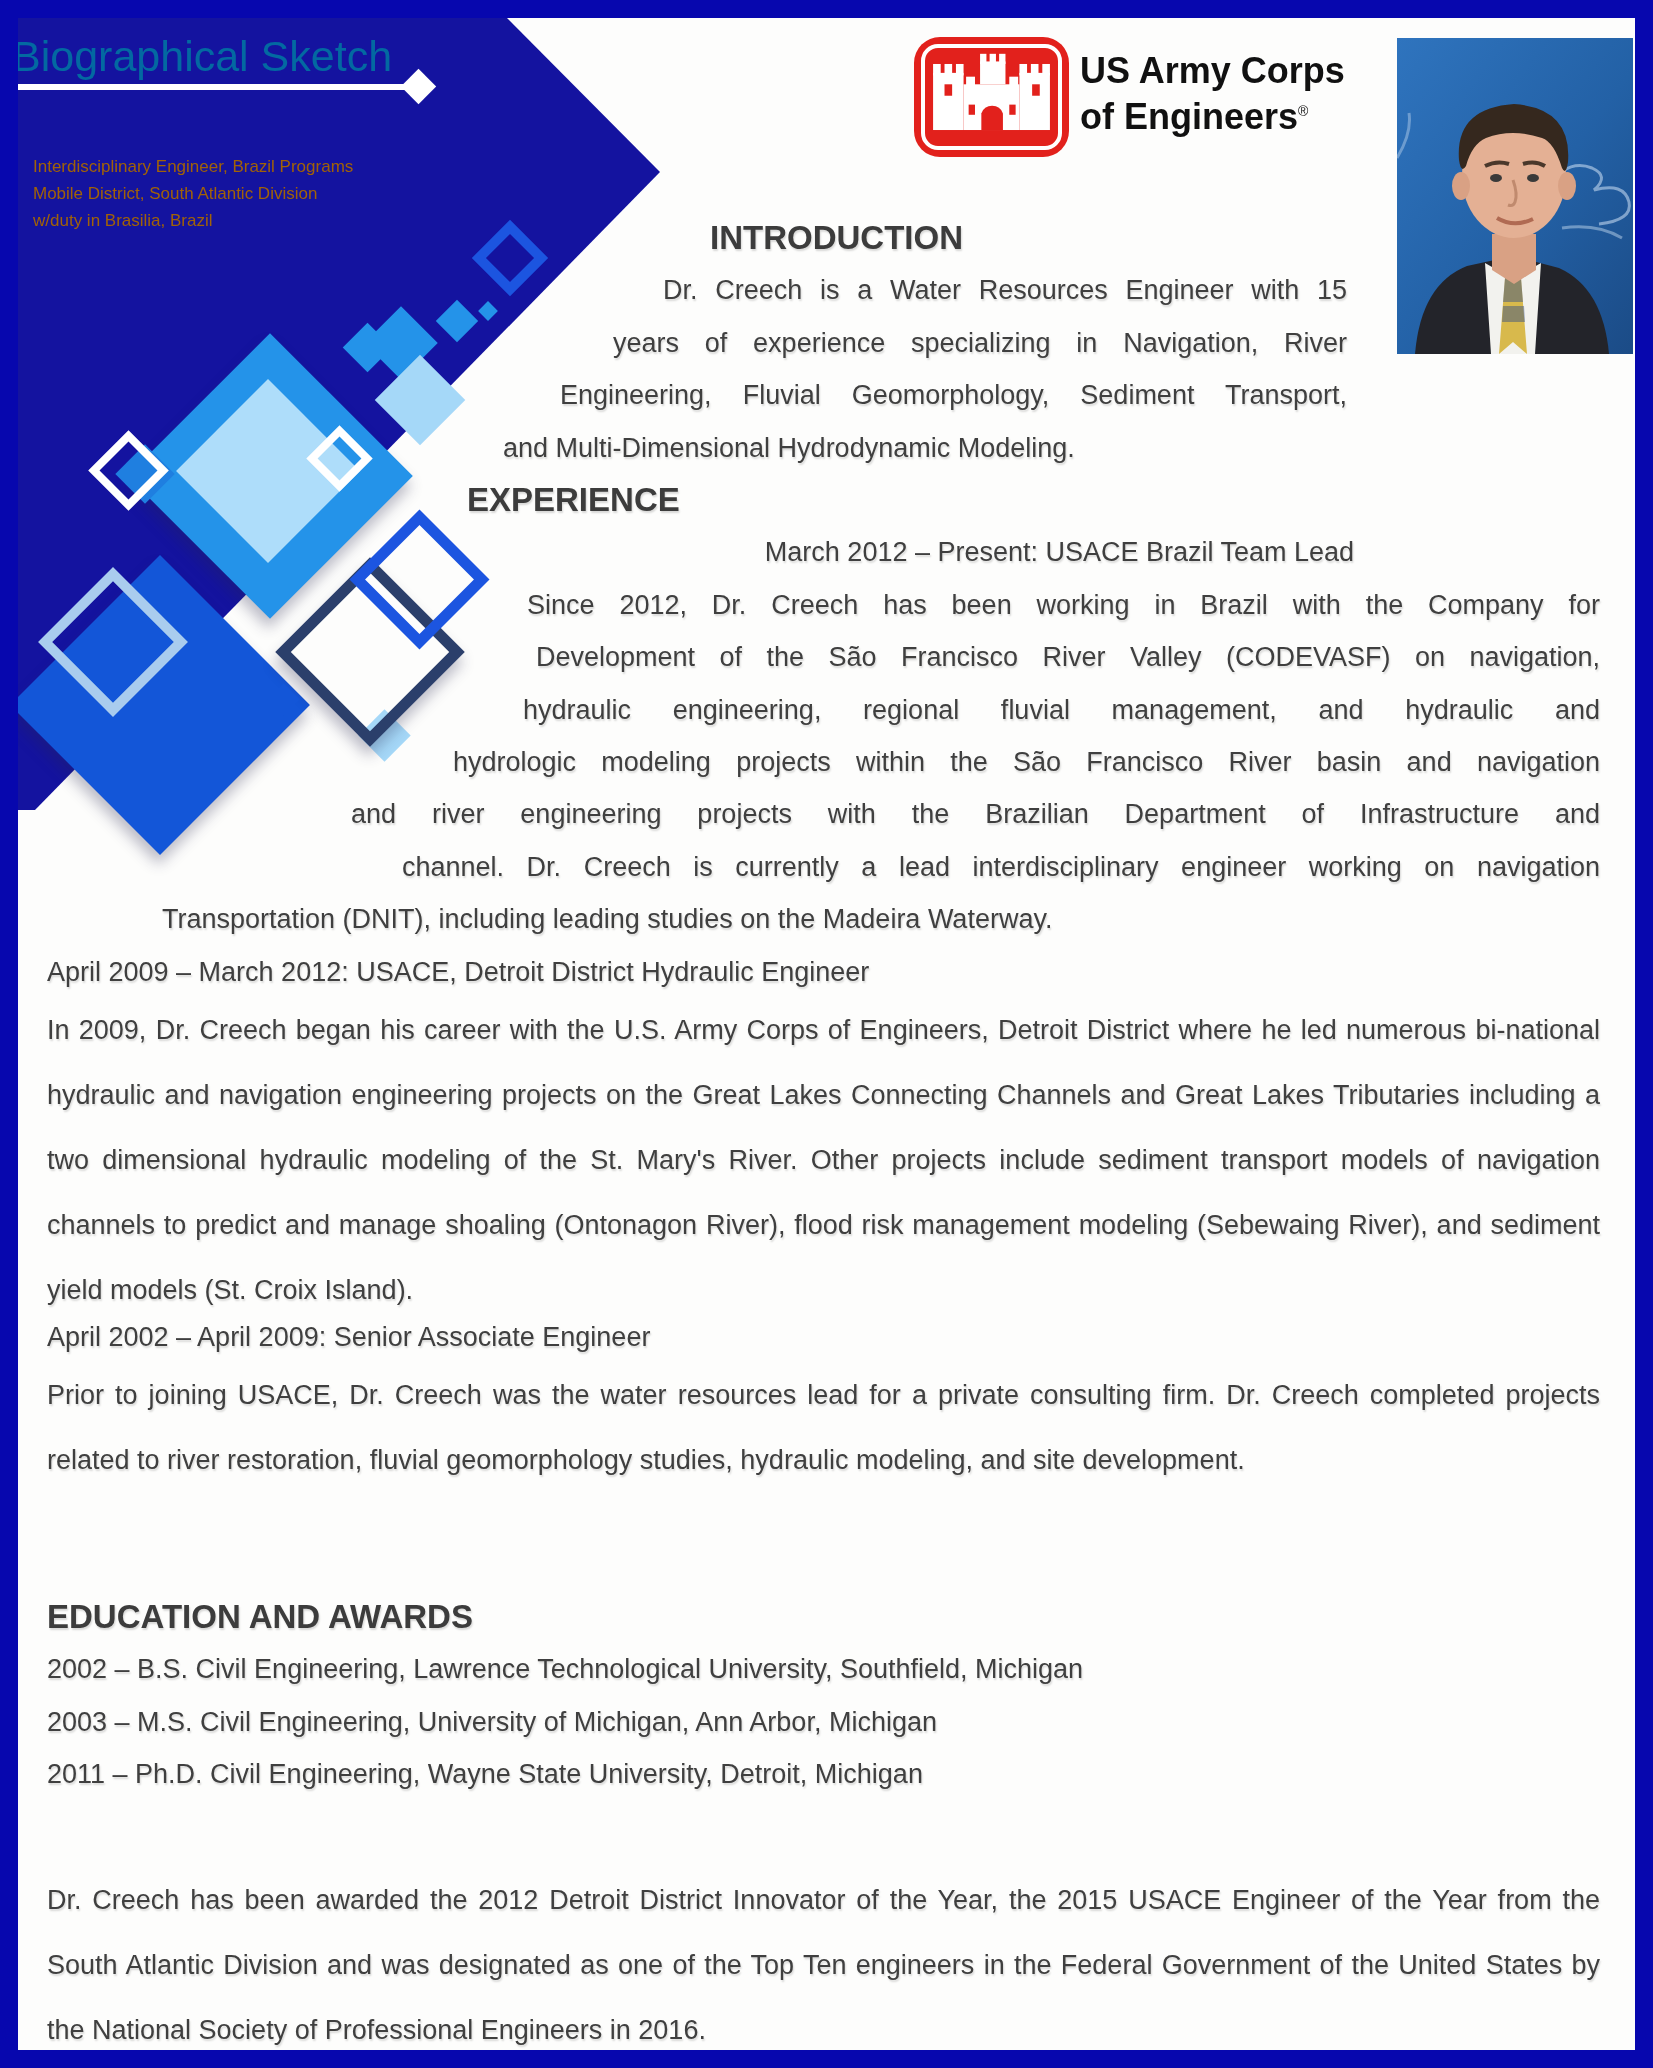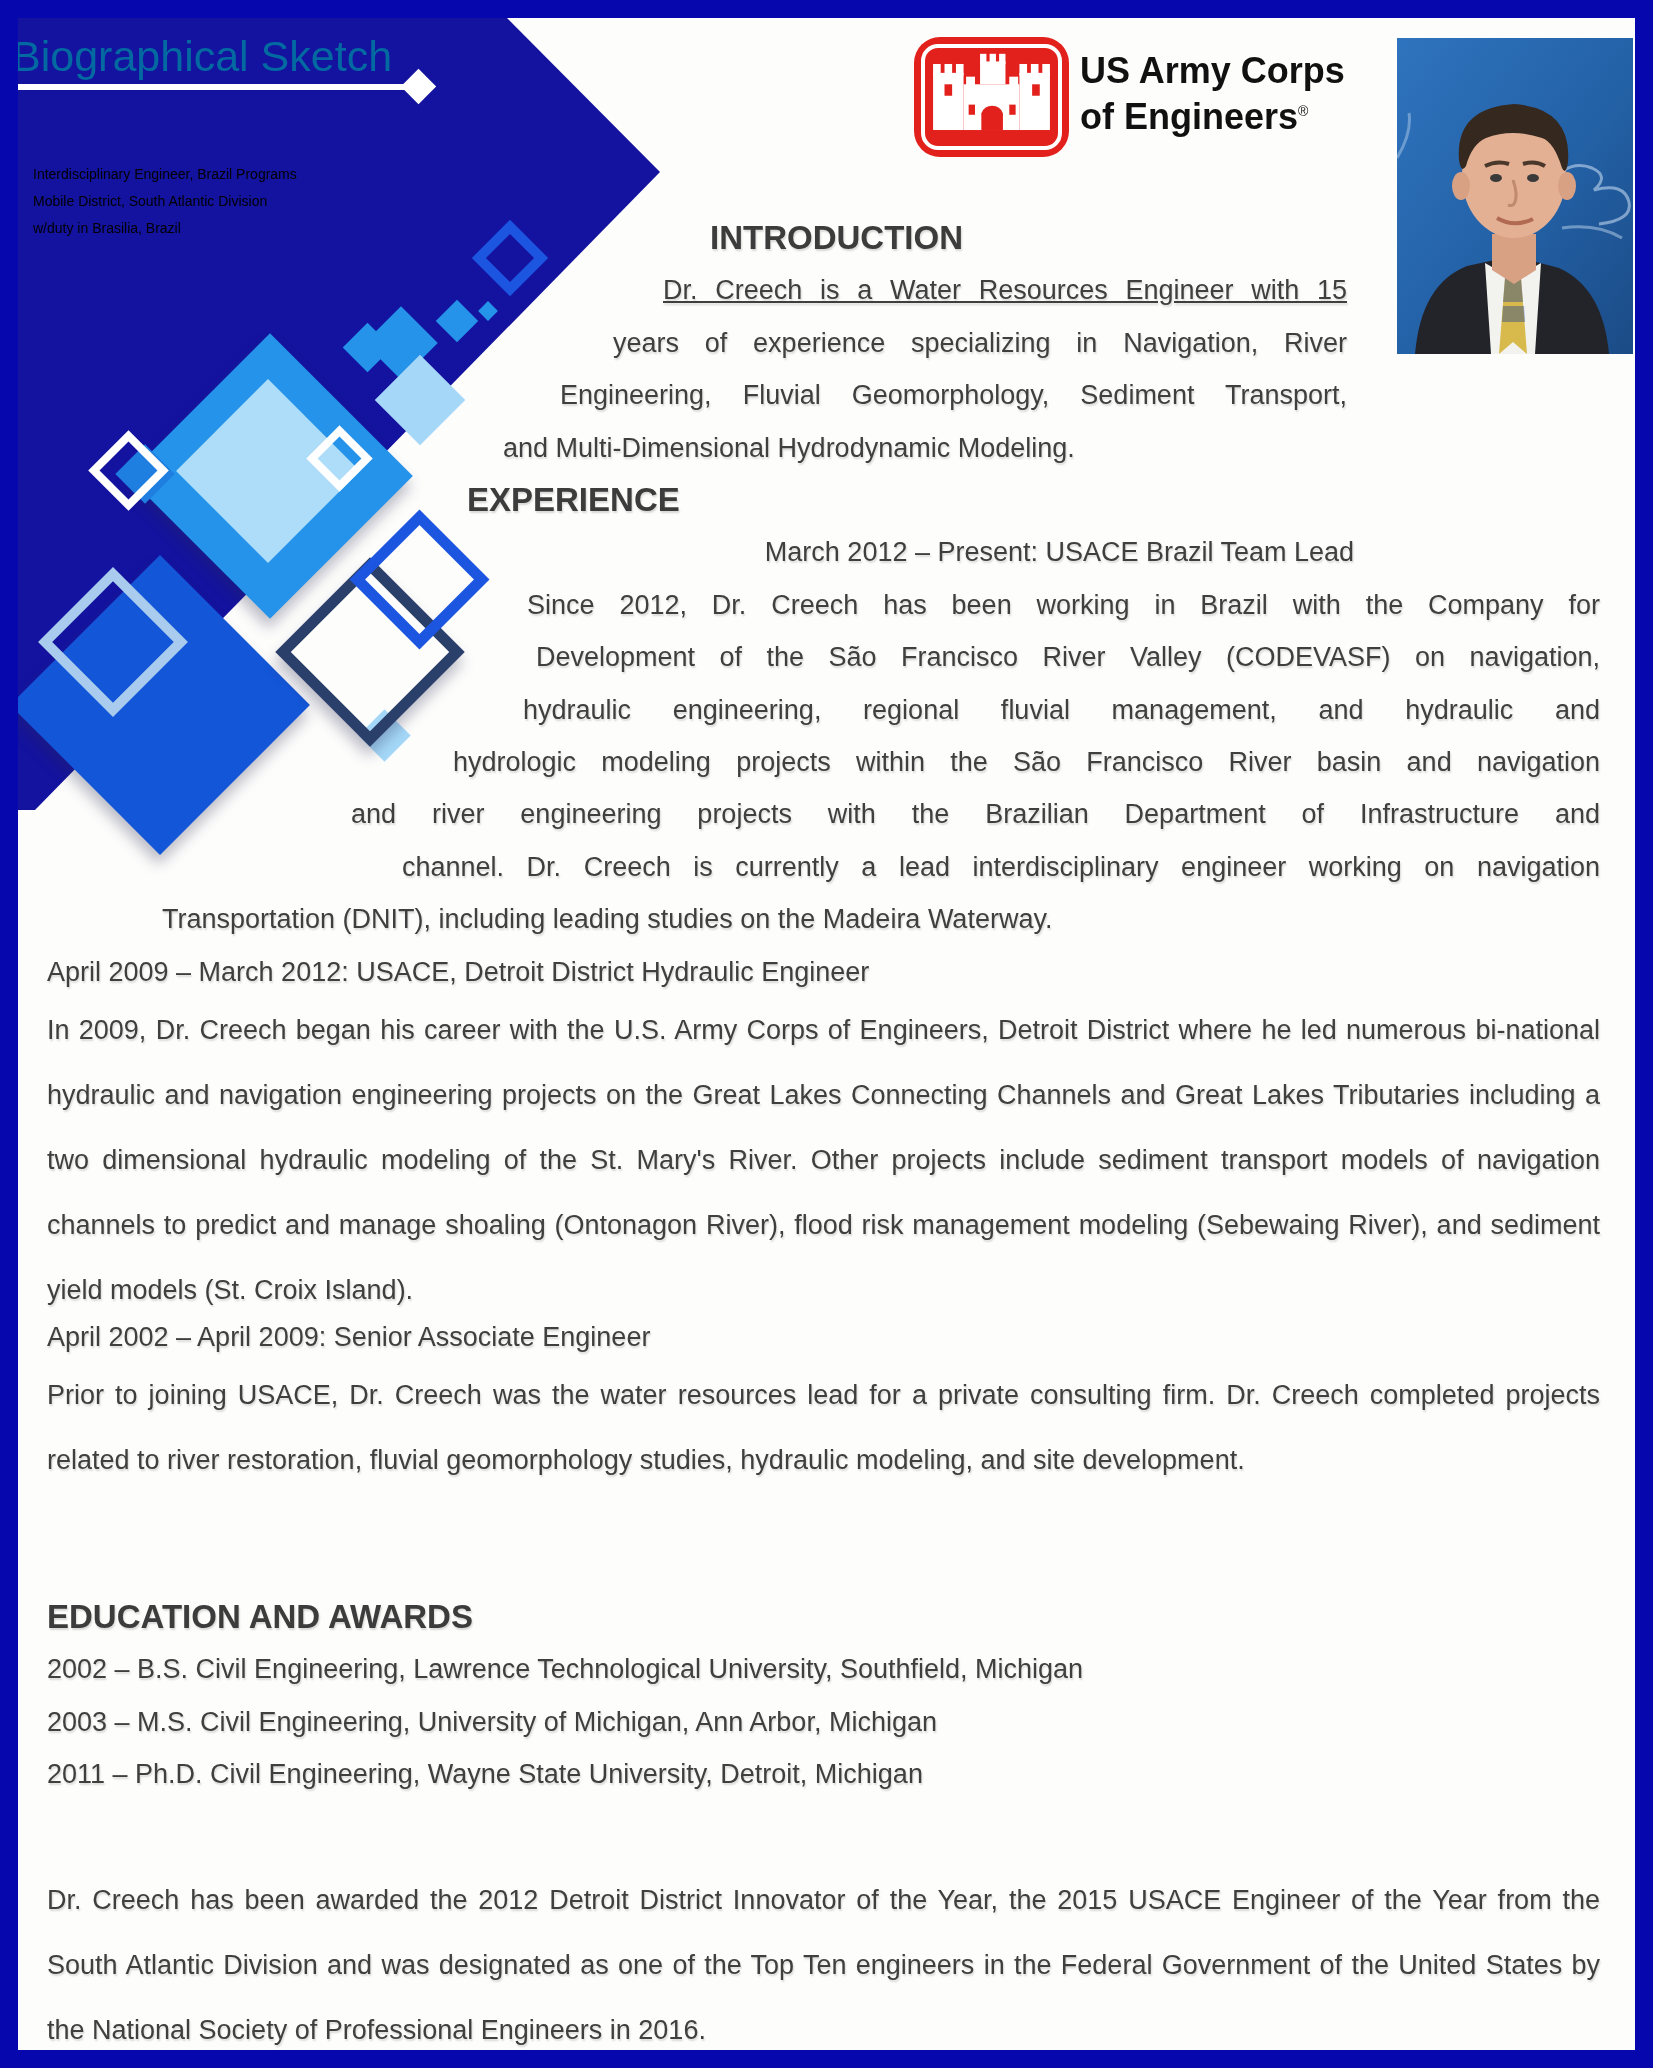--- a/index.html
+++ b/index.html
@@ -7,21 +7,21 @@
         border:18px solid #0707AE;box-sizing:border-box;overflow:hidden;
         font-family:"Liberation Sans", sans-serif;}
   
   .navy-poly{position:absolute;left:0;top:0;width:680px;height:800px;background:#14139F;
              clip-path:polygon(0 0,489px 0,642px 154px,17px 792px,0 792px);z-index:1;}
   .banner-title{position:absolute;left:-6px;top:14px;color:#0369a1;font-size:43px;z-index:6;white-space:nowrap;}
   .banner-underline{position:absolute;left:-18px;top:66px;width:408px;height:6px;background:#fff;z-index:6;}
   .banner-underline-diamond{position:absolute;left:388px;top:56px;width:25px;height:25px;background:#fff;
              transform:rotate(45deg);z-index:6;}
   .banner-name{position:absolute;left:15px;top:86px;color:#fff;font-size:45px;z-index:6;white-space:nowrap;}
-  .banner-sub{position:absolute;left:15px;top:143px;color:#000000;font-size:14px;line-height:27px;z-index:6;}
+  .banner-sub{position:absolute;left:15px;top:135px;color:#a16207;font-size:17px;line-height:27px;z-index:6;}
   
   .dm{position:absolute;transform:rotate(45deg);}
   .shadow{box-shadow:6px 8px 14px rgba(40,40,80,.30);}
   .d-royal-big   {left:36px;  top:581px; width:212px;height:212px;background:#1356D8;z-index:2;}
   .d-pale-out    {left:42px;  top:571px; width:106px;height:106px;border:10px solid #A9CCEE;z-index:3;box-sizing:border-box;}
   .d-med-big     {left:151px; top:357px; width:202px;height:202px;background:#2493E9;z-index:3;}
   .d-sky-inner   {left:185px; top:388px; width:130px;height:130px;background:#AEDDFA;z-index:4;}
   .d-navy-out    {left:285px; top:567px; width:134px;height:134px;border:11px solid #2B3F6B;z-index:4;box-sizing:border-box;}
   .d-royal-out   {left:352px; top:512px; width:99px; height:99px; border:11px solid #1C55E0;z-index:4;box-sizing:border-box;}
   .d-blue-sm-a   {left:106px; top:435px; width:42px; height:42px; background:#1F7FE0;z-index:4;}
@@ -53,21 +53,21 @@
   .jl{text-align:justify;text-align-last:justify;white-space:normal;}
   .sec-head{font-weight:bold;font-size:33px;color:#3C3C3C;line-height:52.4px;}
   .tshadow{text-shadow:1px 2px 2px rgba(0,0,0,0.15);}
   .blkA{position:absolute;left:0;top:194px;width:1553px;}
   .blkB{position:absolute;left:0;top:928px;width:1553px;}
   .blkC{position:absolute;left:0;top:1293px;width:1553px;}
   .blkD{position:absolute;left:0;top:1573px;width:1553px;}
   .blkE{position:absolute;left:0;top:1850px;width:1553px;}
   .intro-head{padding-left:663px;}
   .intro-w{width:1300px;box-sizing:border-box;}
-  .il0{padding-left:616px;text-decoration:underline;} .il1{padding-left:566px;} .il2{padding-left:513px;} .il3{padding-left:456px;}
+  .il0{padding-left:616px;} .il1{padding-left:566px;} .il2{padding-left:513px;} .il3{padding-left:456px;}
   .exp-head{padding-left:420px;}
   .el0{padding-left:472px;text-align:center;} .el1{padding-left:480px;} .el2{padding-left:489px;} .el3{padding-left:476px;}
   .el4{padding-left:406px;} .el5{padding-left:355px;} .el6{padding-left:304px;} .el7{padding-left:115px;}
 </style>
 </head>
 <body>
 
 <div class="page">
 
   <div class="navy-poly"></div>

